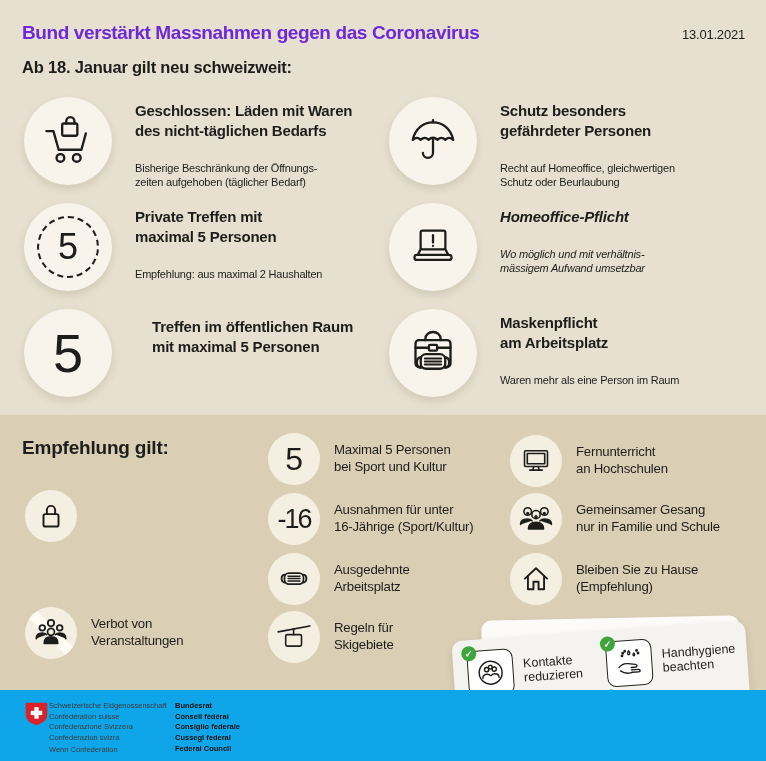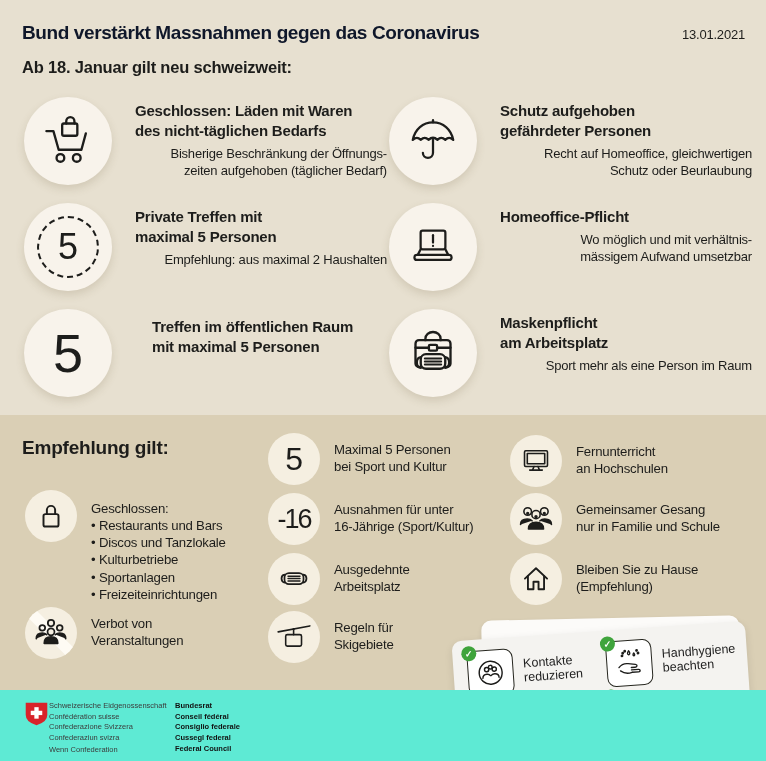--- a/index.html
+++ b/index.html
@@ -2,31 +2,31 @@
 <html><head>
 <meta charset="utf-8">
 <style>
   html,body{margin:0;padding:0;}
   .stage{
     position:relative; width:766px; height:761px; overflow:hidden;
     background:#e7e0d0; color:#1d1d1b;
     font-family:"Liberation Sans", sans-serif; letter-spacing:-0.2px;
   }
   
-  .title{position:absolute; left:22px; top:22px; font-size:19px; font-weight:bold; color:#0f172a; letter-spacing:-0.4px;}
+  .title{position:absolute; left:22px; top:22px; font-size:19px; font-weight:bold; color:#6d28d9; letter-spacing:-0.4px;}
   .date{position:absolute; right:21px; top:27px; font-size:13px; color:#1d1d1b;}
   .subtitle{position:absolute; left:22px; top:58px; font-size:16.5px; font-weight:bold;text-align:right;}
   
   .u-item{position:absolute; display:flex; align-items:flex-start;}
   .u-circle{flex:0 0 88px; width:88px; height:88px; border-radius:50%; background:#f8f3eb;
     display:flex; align-items:center; justify-content:center;
     box-shadow:0 4px 8px rgba(110,92,60,.18); position:relative;}
   .u-text{margin-left:23px; padding-top:4px; width:252px;}
   .u-title{font-size:15px; font-weight:bold; line-height:1.34; white-space:pre-line;}
-  .u-sub{font-size:13px; line-height:1.3; white-space:pre-line; margin-top:5px;text-align:right;}
+  .u-sub{font-size:11px; line-height:1.3; white-space:pre-line; margin-top:20px;}
   .num{font-weight:300; color:#1d1d1b;}
   .dash-circle{width:58px; height:58px; border:2.2px dashed #1d1d1b; border-radius:50%;
     display:flex; align-items:center; justify-content:center;}
   
   .section-bottom{position:absolute; left:0; top:415px; width:766px; height:275px; background:#dacfb5;}
   .ongoing-heading{position:absolute; left:22px; top:437px; font-size:19px; font-weight:bold;}
   .l-item{position:absolute; display:flex; align-items:flex-start;}
   .l-circle{flex:0 0 52px; width:52px; height:52px; border-radius:50%; background:#f5efe1;
     display:flex; align-items:center; justify-content:center; position:relative; overflow:hidden;}
   .l-text{margin-left:14px; font-size:13.2px; line-height:1.32; white-space:pre-line; padding-top:8px; width:190px;}
@@ -42,21 +42,21 @@
     display:grid; grid-template-columns:1fr 1fr; column-gap:4px; row-gap:7px;
     padding:11px 6px 9px 14px; box-sizing:border-box; letter-spacing:0;}
   .c-item{display:flex; align-items:center; gap:10px;}
   .c-iconwrap{position:relative; flex:0 0 44px; width:44px; height:44px; background:#fff;
     border:1.7px solid #26261f; border-radius:9px; display:flex; align-items:center; justify-content:center;}
   .c-badge{position:absolute; top:-6px; left:-6px; width:15px; height:15px; border-radius:50%;
     background:#3fa43c; color:#fff; font-size:9.5px; font-weight:bold;
     display:flex; align-items:center; justify-content:center;}
   .c-label{font-size:12.5px; line-height:1.15; white-space:pre-line; color:#1f1f1f;}
   
-  .footer{position:absolute; left:0; top:690px; width:766px; height:71px; background:#5eead4; letter-spacing:0;}
+  .footer{position:absolute; left:0; top:690px; width:766px; height:71px; background:#0ea5e9; letter-spacing:0;}
   .shield{position:absolute; left:25px; top:12px;}
   .conf-lines{position:absolute; left:49px; top:11px; font-size:7.5px; line-height:1.42; color:#3c3c3c; white-space:pre-line;}
   .swiss-conf{position:absolute; left:49px; top:55px; font-size:7.5px; color:#3c3c3c;}
   .council-lines{position:absolute; left:175px; top:11px; font-size:7.5px; font-weight:bold; line-height:1.42; color:#111; white-space:pre-line;}
   svg.line{stroke:#1d1d1b; fill:none; stroke-linecap:round; stroke-linejoin:round;}
 </style>
 </head>
 <body>
 
 <div class="stage">
@@ -108,28 +108,28 @@
 
   <div class="u-item" style="left:389px; top:97px;">
     <div class="u-circle">
       <svg class="line" width="54" height="54" viewBox="0 0 48 48" stroke-width="2">
         <path d="M6 23 Q9.8 19.3 13 23 Q16.8 19.3 20 23 Q24 19.3 28 23 Q31.2 19.3 35 23 Q38.2 19.3 42 23 C40 13.5 33 7.5 24 7.5 C15 7.5 8 13.5 6 23 Z"></path>
         <path d="M24 7.5 V5.5"></path>
         <path d="M24 23 V34.5 a4.5 4.5 0 0 1 -9 0"></path>
       </svg>
     </div>
     <div class="u-text">
-      <div class="u-title">Schutz aufgehoben
+      <div class="u-title">Schutz besonders
 gefährdeter Personen</div>
       <div class="u-sub">Recht auf Homeoffice, gleichwertigen
 Schutz oder Beurlaubung</div>
     </div>
   </div>
 
-  <div class="u-item" style="left:389px; top:203px;">
+  <div class="u-item" style="left:389px; top:203px;font-style:italic;">
     <div class="u-circle">
       <svg class="line" width="54" height="54" viewBox="0 0 48 48" stroke-width="2">
         <rect x="13" y="9.5" width="22" height="16.5" rx="1.8"></rect>
         <path d="M13 26 L10.5 31 M35 26 l2.5 5"></path>
         <rect x="7.5" y="31" width="33" height="4.5" rx="2.2"></rect>
         <path d="M24 13.5 v6.5"></path>
         <circle cx="24" cy="23" r="1" fill="#1d1d1b" stroke="none"></circle>
       </svg>
     </div>
     <div class="u-text">
@@ -147,40 +147,34 @@
         <path d="M9 19.5 h11.5 M27.5 19.5 H39"></path>
         <rect x="20.5" y="17" width="7" height="5" rx="1"></rect>
         <rect x="13.5" y="25" width="21" height="12.5" rx="4.5" fill="#f8f3eb"></rect>
         <path d="M17 28.8 h14 M17 31.3 h14 M17 33.8 h14" stroke-width="1.7"></path>
         <path d="M13.5 27.5 c-4.5 0.6 -4.5 8.6 0 9.2 M34.5 27.5 c4.5 0.6 4.5 8.6 0 9.2"></path>
       </svg>
     </div>
     <div class="u-text">
       <div class="u-title">Maskenpflicht
 am Arbeitsplatz</div>
-      <div class="u-sub">Sport mehr als eine Person im Raum</div>
+      <div class="u-sub">Waren mehr als eine Person im Raum</div>
     </div>
   </div>
 
   <div class="section-bottom"></div>
   <div class="ongoing-heading">Empfehlung gilt:</div>
 
   <div class="l-item" style="left:25px; top:490px;">
     <div class="l-circle">
       <svg class="line" width="36" height="36" viewBox="0 0 48 48" stroke-width="2.6">
         <rect x="14" y="21.5" width="20" height="16.5" rx="2.5"></rect>
         <path d="M18.5 21.5 V16 a5.5 5.5 0 0 1 11 0 v5.5"></path>
       </svg>
     </div>
-    <div class="l-text list">Geschlossen:
-• Restaurants und Bars
-• Discos und Tanzlokale
-• Kulturbetriebe
-• Sportanlagen
-• Freizeiteinrichtungen</div>
   </div>
 
   <div class="l-item" style="left:25px; top:607px;">
     <div class="l-circle">
       <div class="ban-stripe"></div>
       <svg class="line icon-layer" width="38" height="38" viewBox="0 0 48 48" stroke-width="2.2">
         <circle cx="24" cy="11.5" r="4"></circle>
         <circle cx="13" cy="17.5" r="3.6"></circle>
         <circle cx="35" cy="17.5" r="3.6"></circle>
         <path d="M5.5 31 q0 -7 7.5 -7 q3.5 0 5.5 2" fill="#1d1d1b"></path>

